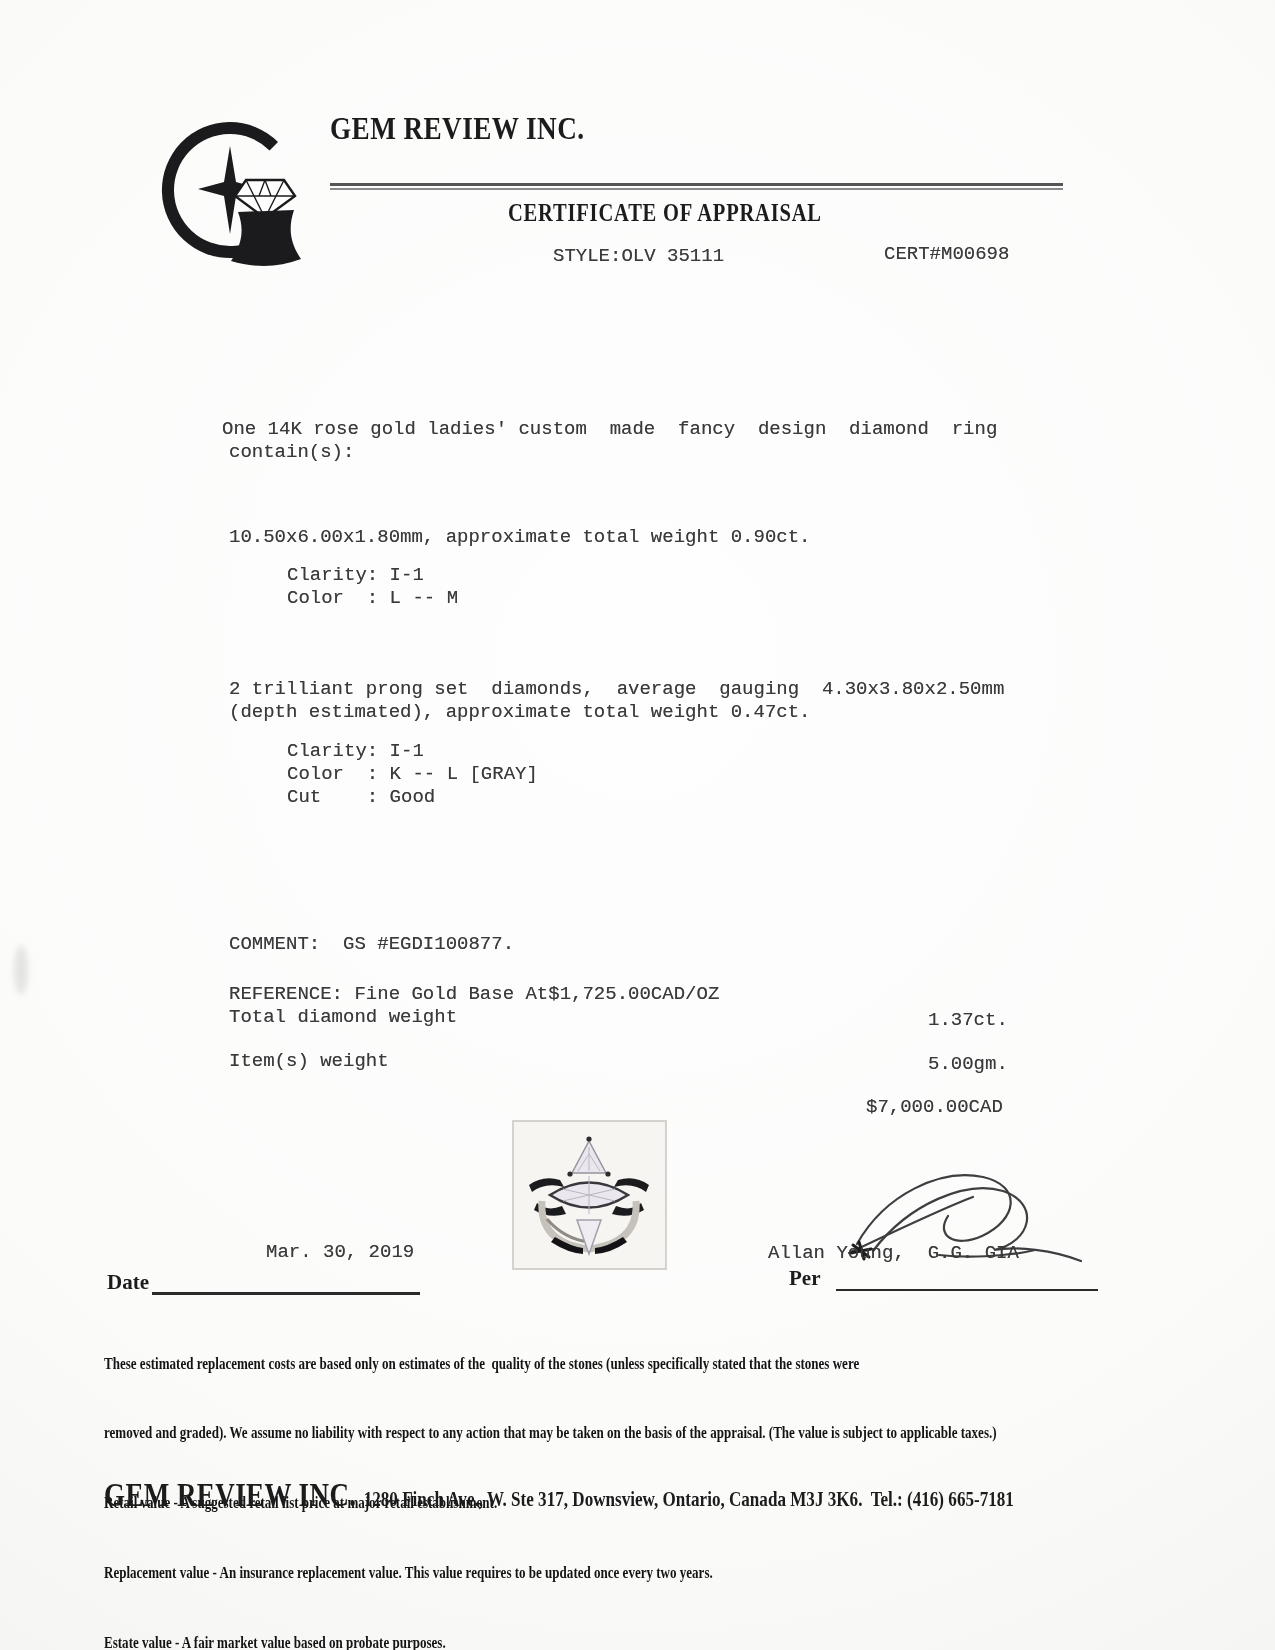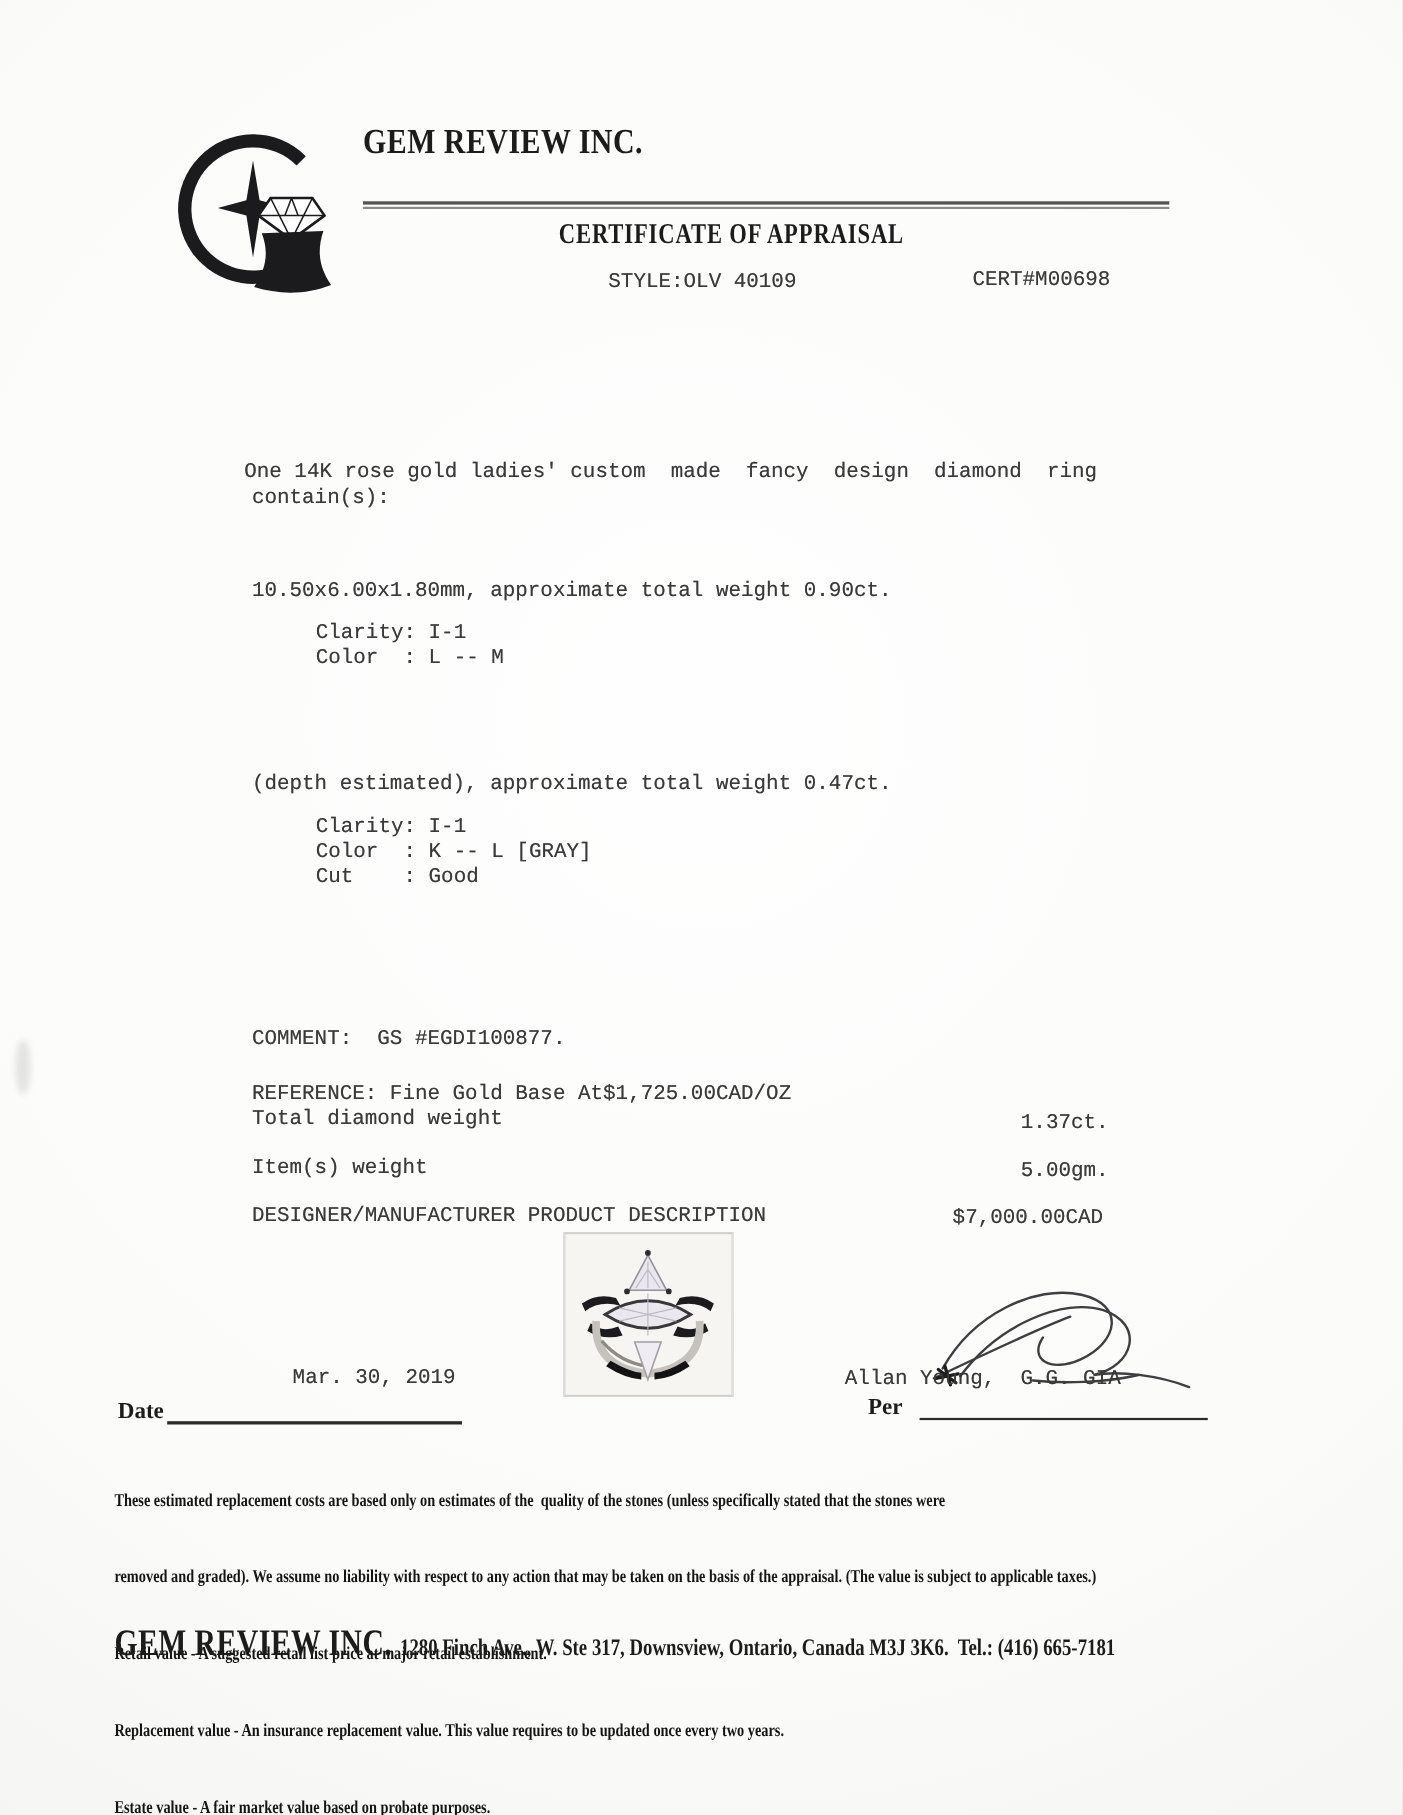--- a/index.html
+++ b/index.html
@@ -75,45 +75,45 @@
     <span class="serifb cond company-name">GEM REVIEW INC.</span>
   </div>
 
 
   <div class="abs double-rule" style="left:330px; top:183px; width:733px;"></div>
 
   <div class="abs" style="left:508px; top:198px;">
     <span class="serifb cond cert-title">CERTIFICATE OF APPRAISAL</span>
   </div>
 
-  <div class="abs mono" style="left:553px; top:245px;">STYLE:OLV 40109</div>
+  <div class="abs mono" style="left:553px; top:245px;">STYLE:OLV 35111</div>
   <div class="abs mono" style="left:884px; top:243px;">CERT#M00698</div>
 
   <div class="abs mono" style="left:222px; top:418px;">One 14K rose gold ladies' custom  made  fancy  design  diamond  ring</div>
   <div class="abs mono" style="left:229px; top:441px;">contain(s):</div>
 
   <div class="abs mono" style="left:229px; top:526px;">10.50x6.00x1.80mm, approximate total weight 0.90ct.</div>
   <div class="abs mono" style="left:287px; top:564px;">Clarity: I-1</div>
   <div class="abs mono" style="left:287px; top:587px;">Color  : L -- M</div>
 
+  <div class="abs mono" style="left:229px; top:678px;">2 trilliant prong set  diamonds,  average  gauging  4.30x3.80x2.50mm</div>
   <div class="abs mono" style="left:229px; top:701px;">(depth estimated), approximate total weight 0.47ct.</div>
   <div class="abs mono" style="left:287px; top:740px;">Clarity: I-1</div>
   <div class="abs mono" style="left:287px; top:763px;">Color  : K -- L [GRAY]</div>
   <div class="abs mono" style="left:287px; top:786px;">Cut    : Good</div>
 
   <div class="abs mono" style="left:229px; top:933px;">COMMENT:  GS #EGDI100877.</div>
 
   <div class="abs mono" style="left:229px; top:983px;">REFERENCE: Fine Gold Base At$1,725.00CAD/OZ</div>
   <div class="abs mono" style="left:229px; top:1006px;">Total diamond weight</div>
   <div class="abs mono" style="left:928px; top:1009px;">1.37ct.</div>
 
   <div class="abs mono" style="left:229px; top:1050px;">Item(s) weight</div>
   <div class="abs mono" style="left:928px; top:1053px;">5.00gm.</div>
 
-  <div class="abs mono" style="left:229px; top:1094px;">DESIGNER/MANUFACTURER PRODUCT DESCRIPTION</div>
   <div class="abs mono" style="left:866px; top:1096px;">$7,000.00CAD</div>
 
   <svg class="abs photo-frame" style="left:513px; top:1121px;" width="153" height="148" viewBox="0 0 153 148" aria-hidden="true">
     <rect x="0" y="0" width="153" height="148" fill="#f6f5f2"></rect>
     <rect x="0" y="0" width="153" height="148" fill="none" stroke="#d2d0cb" stroke-width="2"></rect>
 
     <path d="M76 20 L93 52 L59 52 Z" fill="#e9e6ee" stroke="#97939d" stroke-width="1.5"></path>
     <path d="M76 26 L76 50 M65 50 L76 33 L87 50" stroke="#bcb8c5" stroke-width="1" fill="none"></path>
     <circle cx="76" cy="18" r="2.6" fill="#2d2d2f"></circle>
     <circle cx="57" cy="53" r="2.6" fill="#2d2d2f"></circle>

